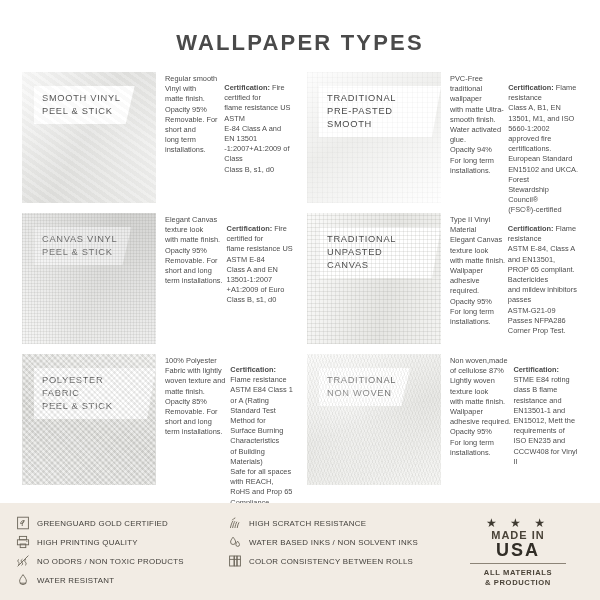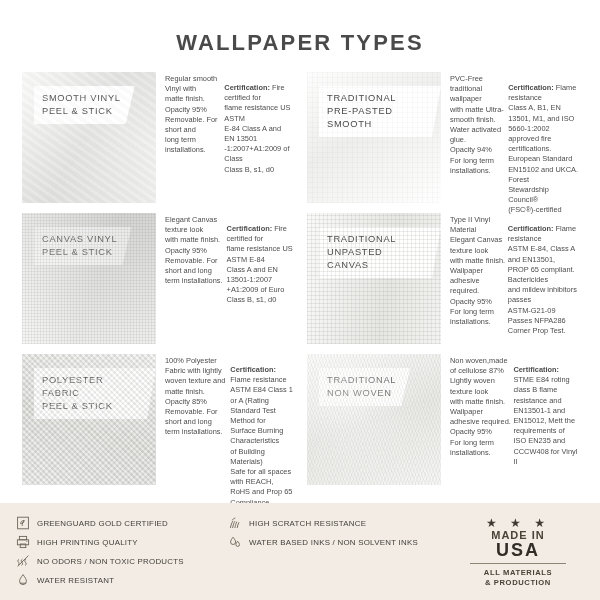--- a/index.html
+++ b/index.html
@@ -439,20 +439,31 @@
       <div class="feat">
         <span class="ic">
           <svg width="14" height="14" viewBox="0 0 14 14" fill="none" stroke="#6b6559" stroke-width="0.9">
             <path d="M5 2.2C3.6 4.2 2.6 5.6 2.6 7a2.5 2.5 0 005 0c0-1.4-1-2.8-2.6-4.8z"></path>
             <path d="M9.6 6.2c-1 1.4-1.7 2.4-1.7 3.4a1.8 1.8 0 003.6 0c0-1-.8-2-1.9-3.4z"></path>
           </svg>
         </span>
         <span>WATER BASED INKS / NON SOLVENT INKS</span>
       </div>
 
+      <div class="feat">
+        <span class="ic">
+          <svg width="14" height="14" viewBox="0 0 14 14" fill="none" stroke="#6b6559" stroke-width="0.9">
+            <rect x="1.6" y="2" width="4.4" height="10"></rect>
+            <rect x="6.4" y="2" width="2.4" height="10"></rect>
+            <rect x="9.2" y="2" width="3.2" height="10"></rect>
+            <path d="M1.6 5.4h10.8"></path>
+          </svg>
+        </span>
+        <span>COLOR CONSISTENCY BETWEEN ROLLS</span>
+      </div>
 
     </div>
 
     <div class="usa">
       <div class="stars">★ ★ ★</div>
       <div class="made">MADE IN</div>
       <div class="usatxt">USA</div>
       <div class="rule"></div>
       <div class="sub">ALL MATERIALS</div>
       <div class="sub">&amp; PRODUCTION</div>

